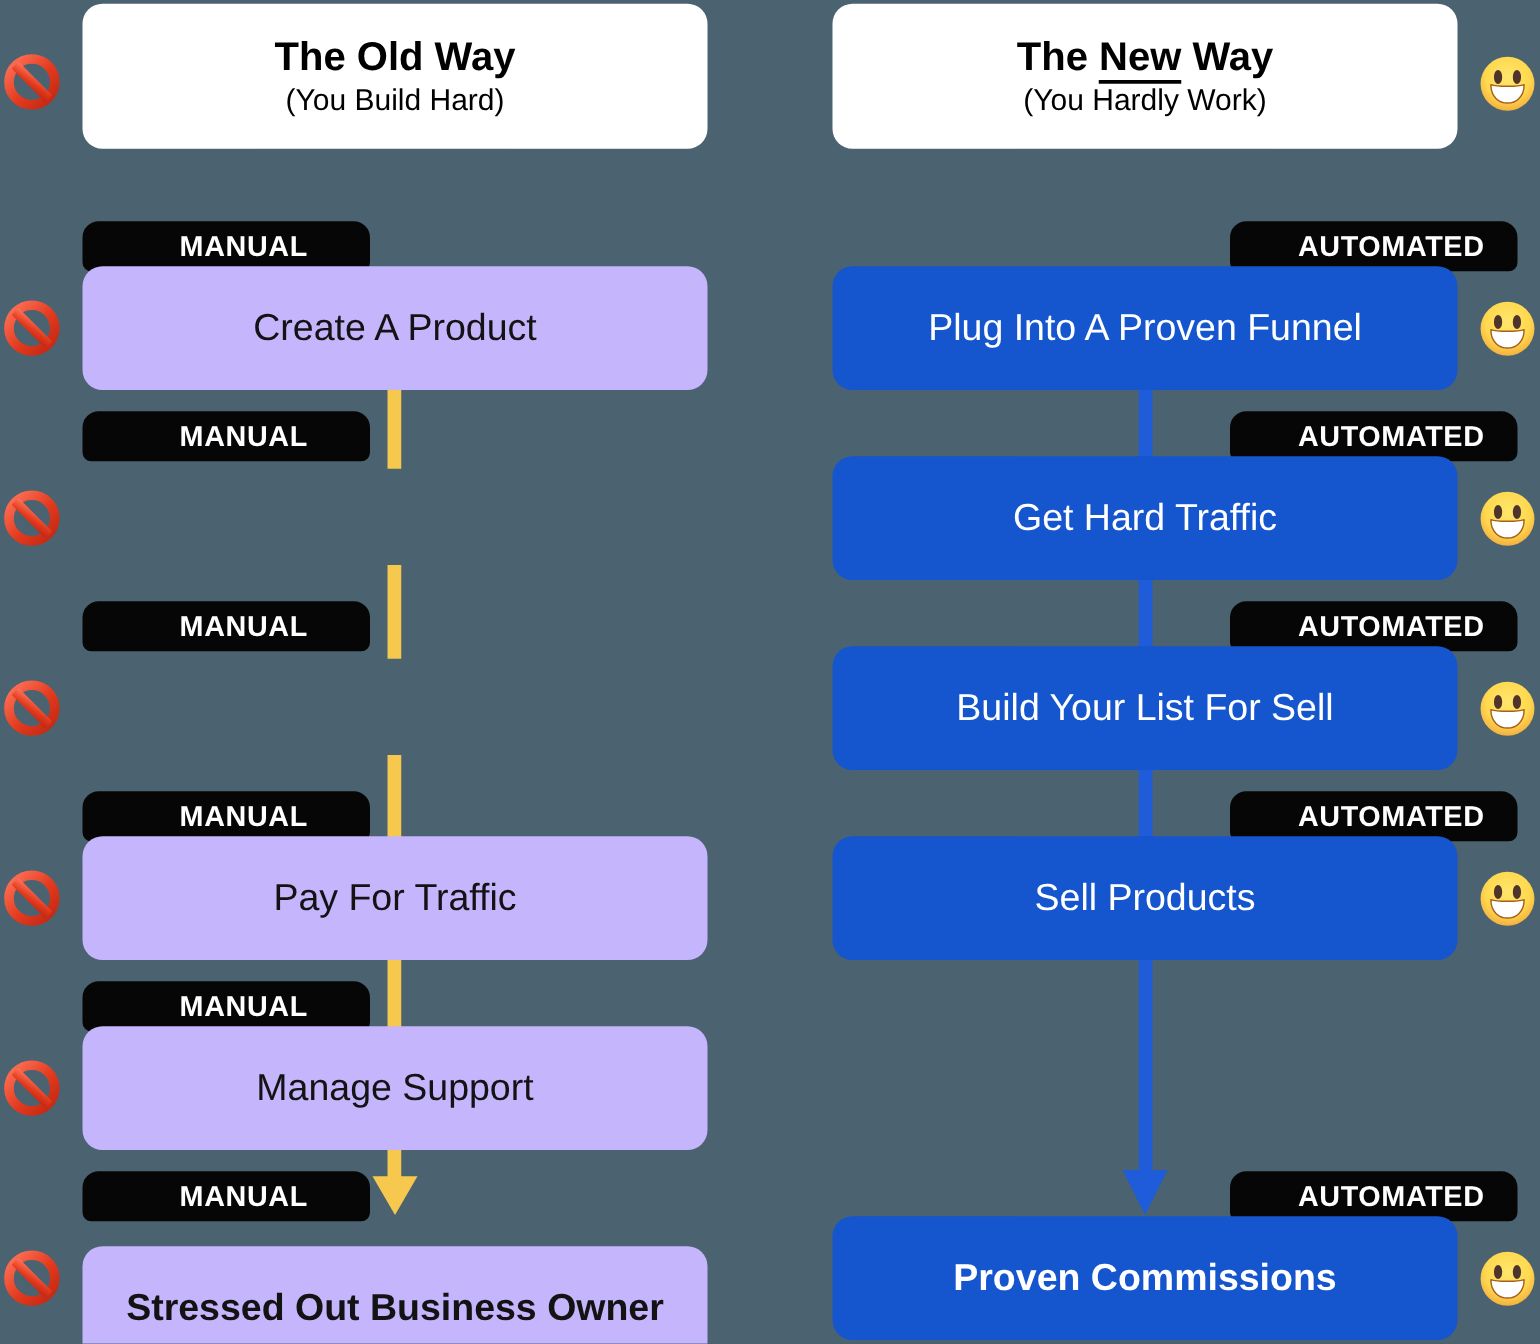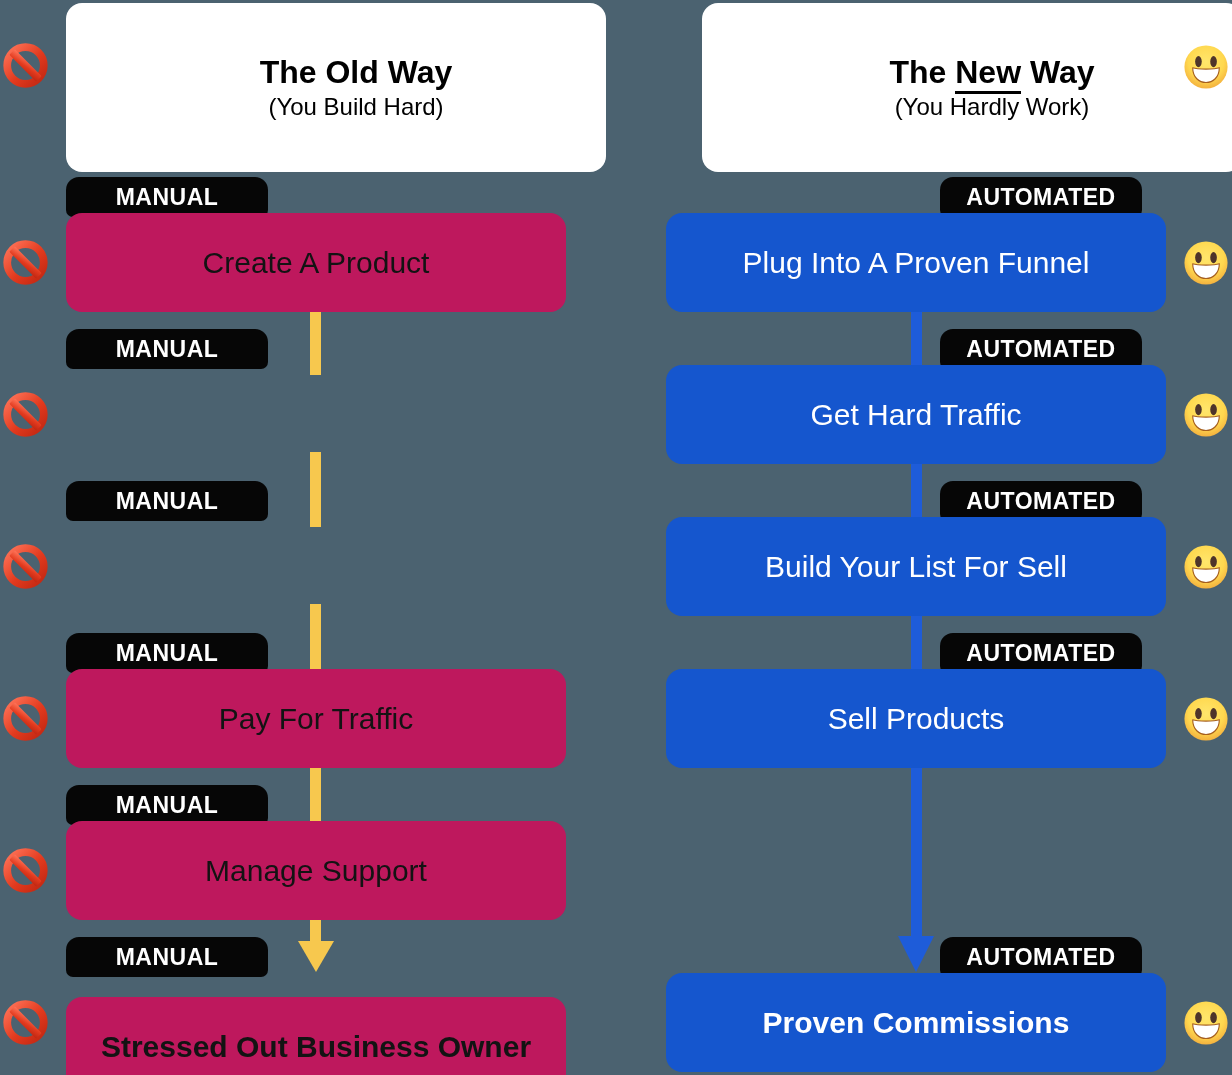--- a/index.html
+++ b/index.html
@@ -4,45 +4,45 @@
 <style>
   html,body{margin:0;padding:0;background:#4B6270;}
   #canvas{
     position:relative;width:1232px;height:1075px;overflow:hidden;
     background:#4B6270;
     font-family:"Liberation Sans", sans-serif;
   }
   .col{position:absolute;inset:0;}
   
   .header-card{
-    position:absolute;top:3px;width:500px;height:169px;
+    position:absolute;top:3px;width:500px;height:116px;
     background:#FFFFFF;border-radius:16px;
     display:flex;flex-direction:column;align-items:center;justify-content:center;
-    color:#000;padding-left:40px;
+    color:#000;
   }
   .header-card.left{left:66px;}
-  .header-card.right{left:666px;margin-left:36px;}
+  .header-card.right{left:666px;}
   .header-title{font-size:32px;font-weight:700;line-height:1.15;color:#000;}
   .header-title .u{border-bottom:3px solid #000;padding-bottom:1px;}
   .header-sub{font-size:24px;font-weight:400;margin-top:3px;color:#000;}
   
   .tag{
     position:absolute;height:40px;width:202px;background:#060606;
     border-radius:13px 13px 7px 7px;z-index:2;
-    display:flex;align-items:center;justify-content:center;
+    display:flex;align-items:center;justify-content:center;padding-left:28px;
   }
   .tag.tag-left{left:66px;}
-  .tag.tag-right{left:940px;}
+  .tag.tag-right{left:984px;}
   .tag-text{color:#FFFFFF;font-size:23px;font-weight:700;letter-spacing:.5px;}
   
   .box{
     position:absolute;width:500px;height:99px;border-radius:16px;z-index:3;
     display:flex;align-items:center;justify-content:center;text-align:center;
   }
-  .box.yellow{left:66px;background:#be185d;text-align:center;}
+  .box.yellow{left:66px;background:#c4b5fd;text-align:center;}
   .box.blue{left:666px;background:#1556CE;justify-content:center;}
   .box-text{font-size:30px;font-weight:400;}
   .box.yellow .box-text{color:#131313;}
   .box.blue .box-text{color:#FFFFFF;}
   .box.bold .box-text{font-weight:700;}
   
   .seg{position:absolute;width:11px;z-index:1;}
   .seg.yellow{left:310px;background:#F7C84E;}
   .seg.blue{left:911px;background:#1E5CD9;}
   .head{position:absolute;width:0;height:0;z-index:1;}

